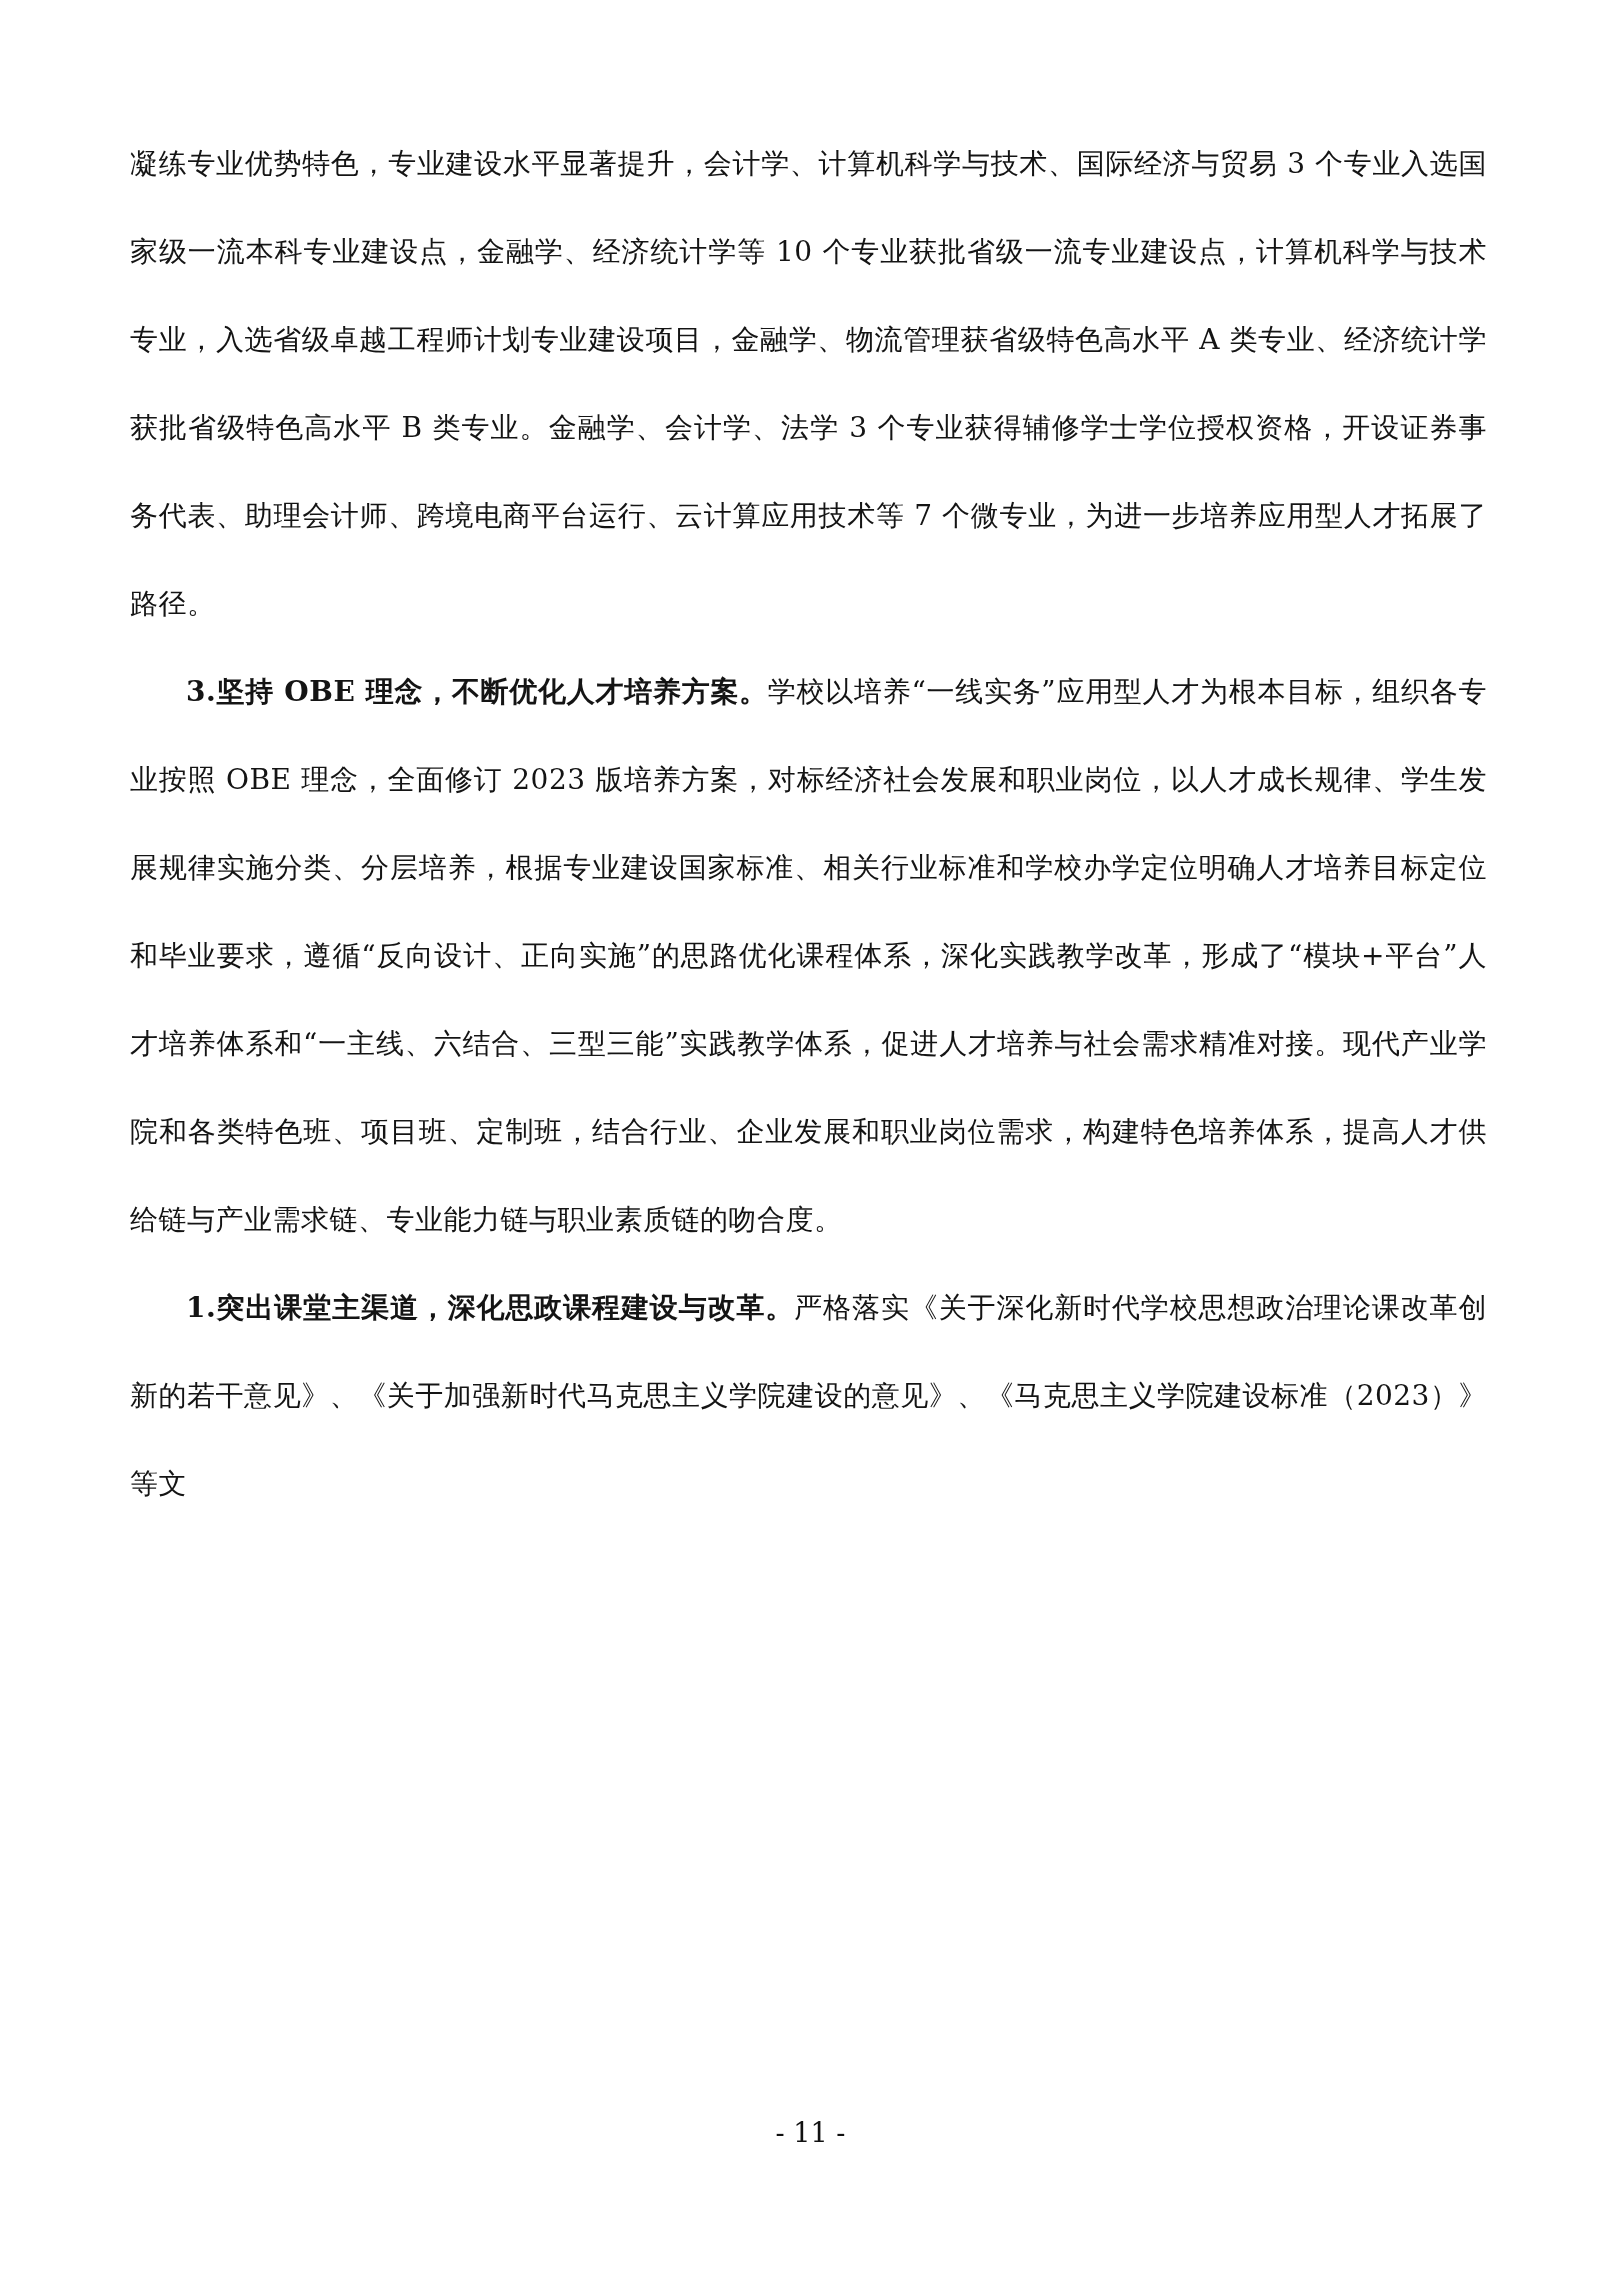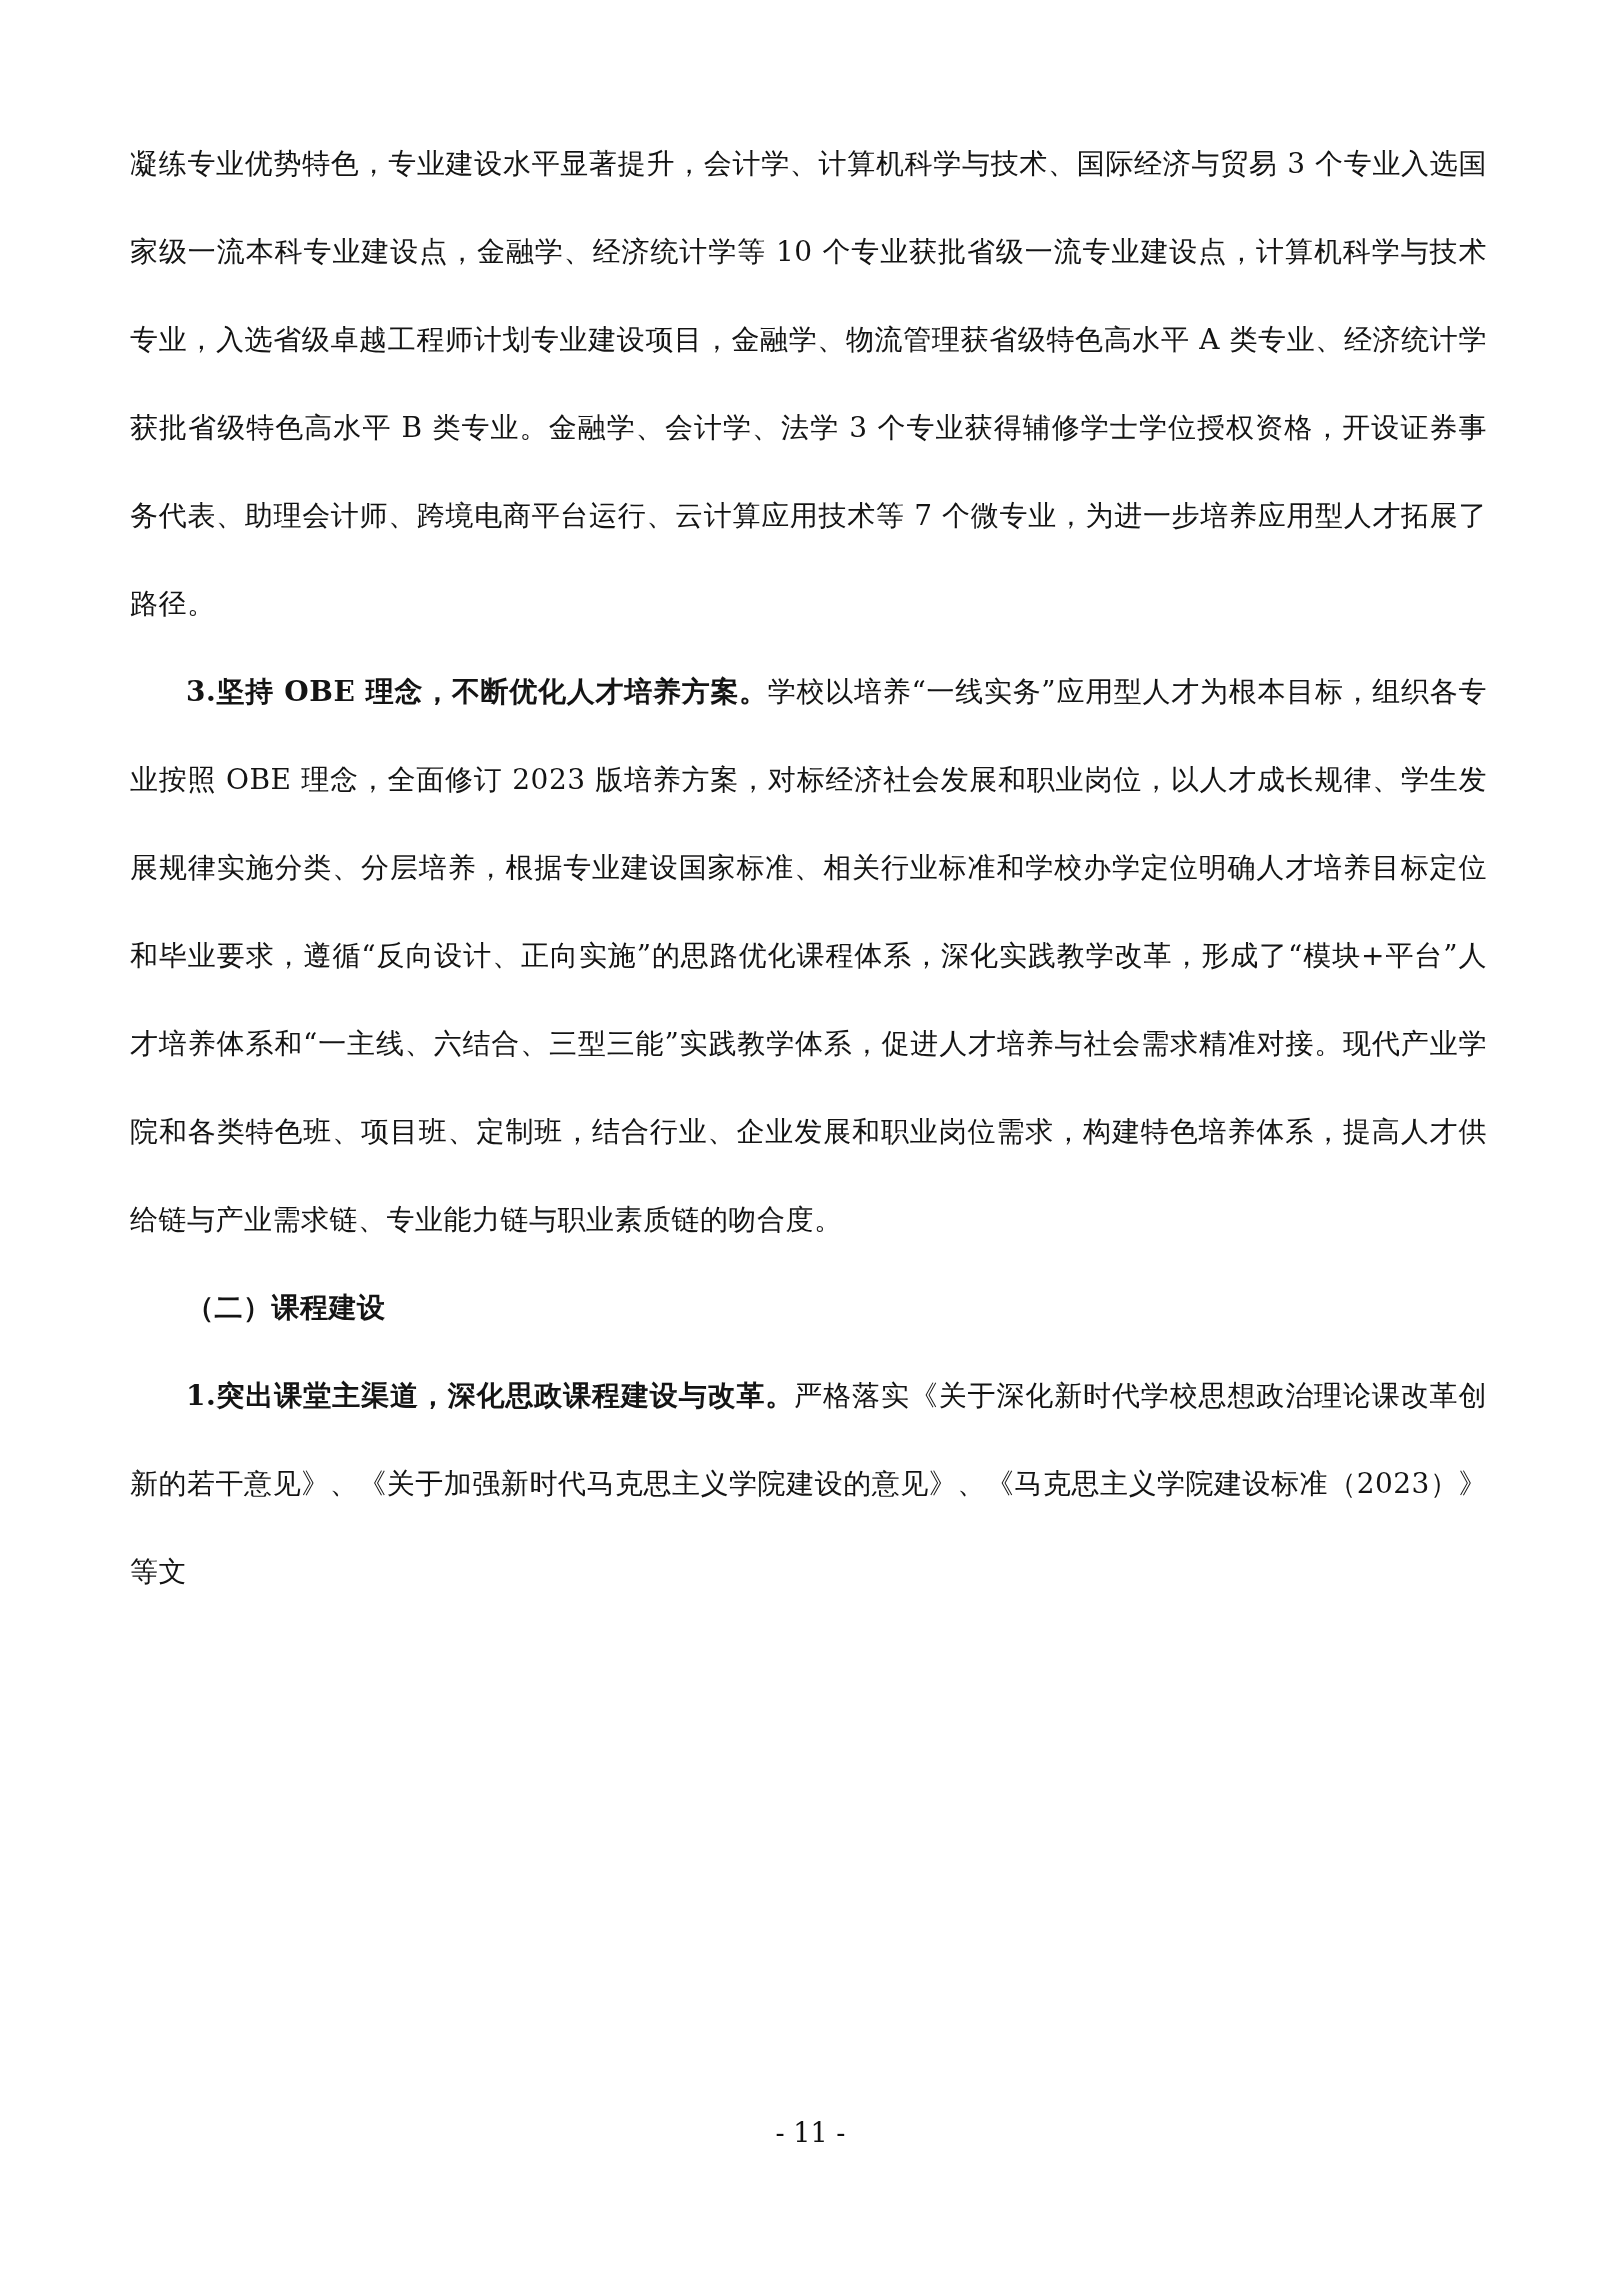--- a/index.html
+++ b/index.html
@@ -53,23 +53,20 @@
 <div class="page-content">
 
   <p class="para">
     <span>凝练专业优势特色，专业建设水平显著提升，会计学、计算机科学与技术、国际经济与贸易 3 个专业入选国家级一流本科专业建设点，金融学、经济统计学等 10 个专业获批省级一流专业建设点，计算机科学与技术专业，入选省级卓越工程师计划专业建设项目，金融学、物流管理获省级特色高水平 A 类专业、经济统计学获批省级特色高水平 B 类专业。金融学、会计学、法学 3 个专业获得辅修学士学位授权资格，开设证券事务代表、助理会计师、跨境电商平台运行、云计算应用技术等 7 个微专业，为进一步培养应用型人才拓展了路径。</span>
   </p>
 
   <p class="para indent">
     <span class="lead">3.坚持 OBE 理念，不断优化人才培养方案。</span><span>学校以培养“一线实务”应用型人才为根本目标，组织各专业按照 OBE 理念，全面修订 2023 版培养方案，对标经济社会发展和职业岗位，以人才成长规律、学生发展规律实施分类、分层培养，根据专业建设国家标准、相关行业标准和学校办学定位明确人才培养目标定位和毕业要求，遵循“反向设计、正向实施”的思路优化课程体系，深化实践教学改革，形成了“模块+平台”人才培养体系和“一主线、六结合、三型三能”实践教学体系，促进人才培养与社会需求精准对接。现代产业学院和各类特色班、项目班、定制班，结合行业、企业发展和职业岗位需求，构建特色培养体系，提高人才供给链与产业需求链、专业能力链与职业素质链的吻合度。</span>
   </p>
 
-  <p class="para indent heading">
-    <span>（二）课程建设</span>
-  </p>
 
   <p class="para indent">
     <span class="lead">1.突出课堂主渠道，深化思政课程建设与改革。</span><span>严格落实《关于深化新时代学校思想政治理论课改革创新的若干意见》、《关于加强新时代马克思主义学院建设的意见》、《马克思主义学院建设标准（2023）》等文</span>
   </p>
 
 </div>
 
 <div class="page-footer">
   <span>- 11 -</span>
 </div>

